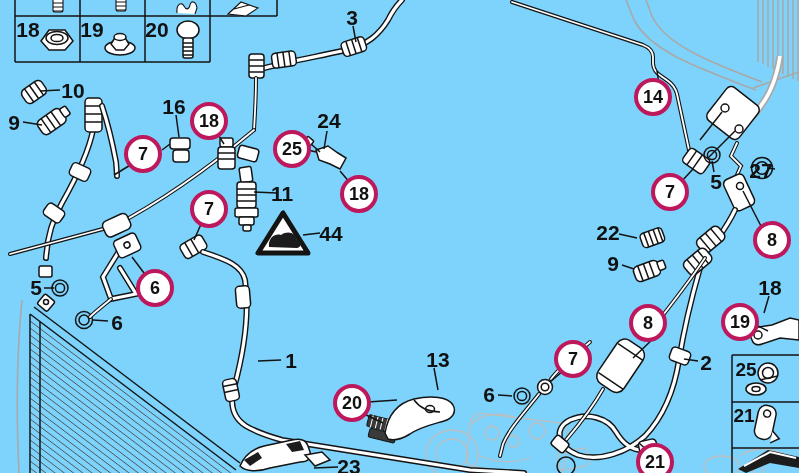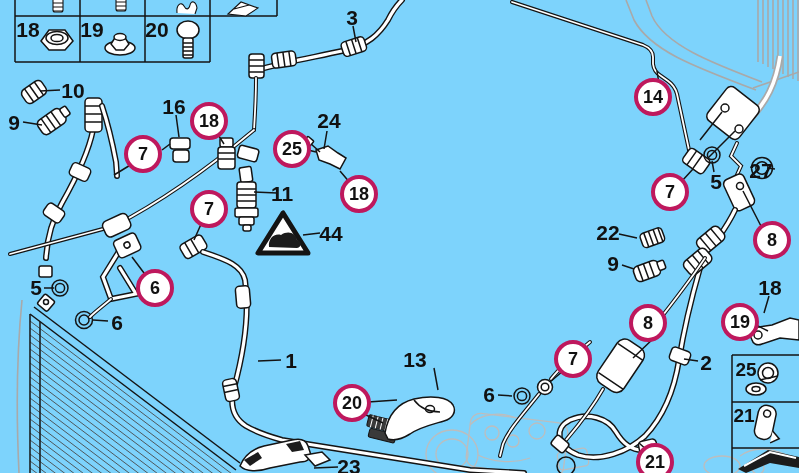--- a/index.html
+++ b/index.html
@@ -388,21 +388,21 @@
 <div class="lbl" style="left:352px;top:17px">3</div>
 <div class="lbl" style="left:73px;top:90px">10</div>
 <div class="lbl" style="left:14px;top:122px">9</div>
 <div class="lbl" style="left:174px;top:106px">16</div>
 <div class="lbl" style="left:329px;top:120px">24</div>
 <div class="lbl" style="left:282px;top:193px">11</div>
 <div class="lbl" style="left:331px;top:233px">44</div>
 <div class="lbl" style="left:36px;top:287px">5</div>
 <div class="lbl" style="left:117px;top:322px">6</div>
 <div class="lbl" style="left:291px;top:360px">1</div>
-<div class="lbl" style="left:415px;top:359px">13</div>
+<div class="lbl" style="left:438px;top:359px">13</div>
 <div class="lbl" style="left:489px;top:394px">6</div>
 <div class="lbl" style="left:608px;top:232px">22</div>
 <div class="lbl" style="left:613px;top:263px">9</div>
 <div class="lbl" style="left:716px;top:181px">5</div>
 <div class="lbl" style="left:761px;top:170px">27</div>
 <div class="lbl" style="left:770px;top:287px">18</div>
 <div class="lbl" style="left:706px;top:362px">2</div>
 <div class="lbl" style="left:349px;top:466px">23</div>
 
 <div class="circ" style="left:143px;top:154px">7</div>

